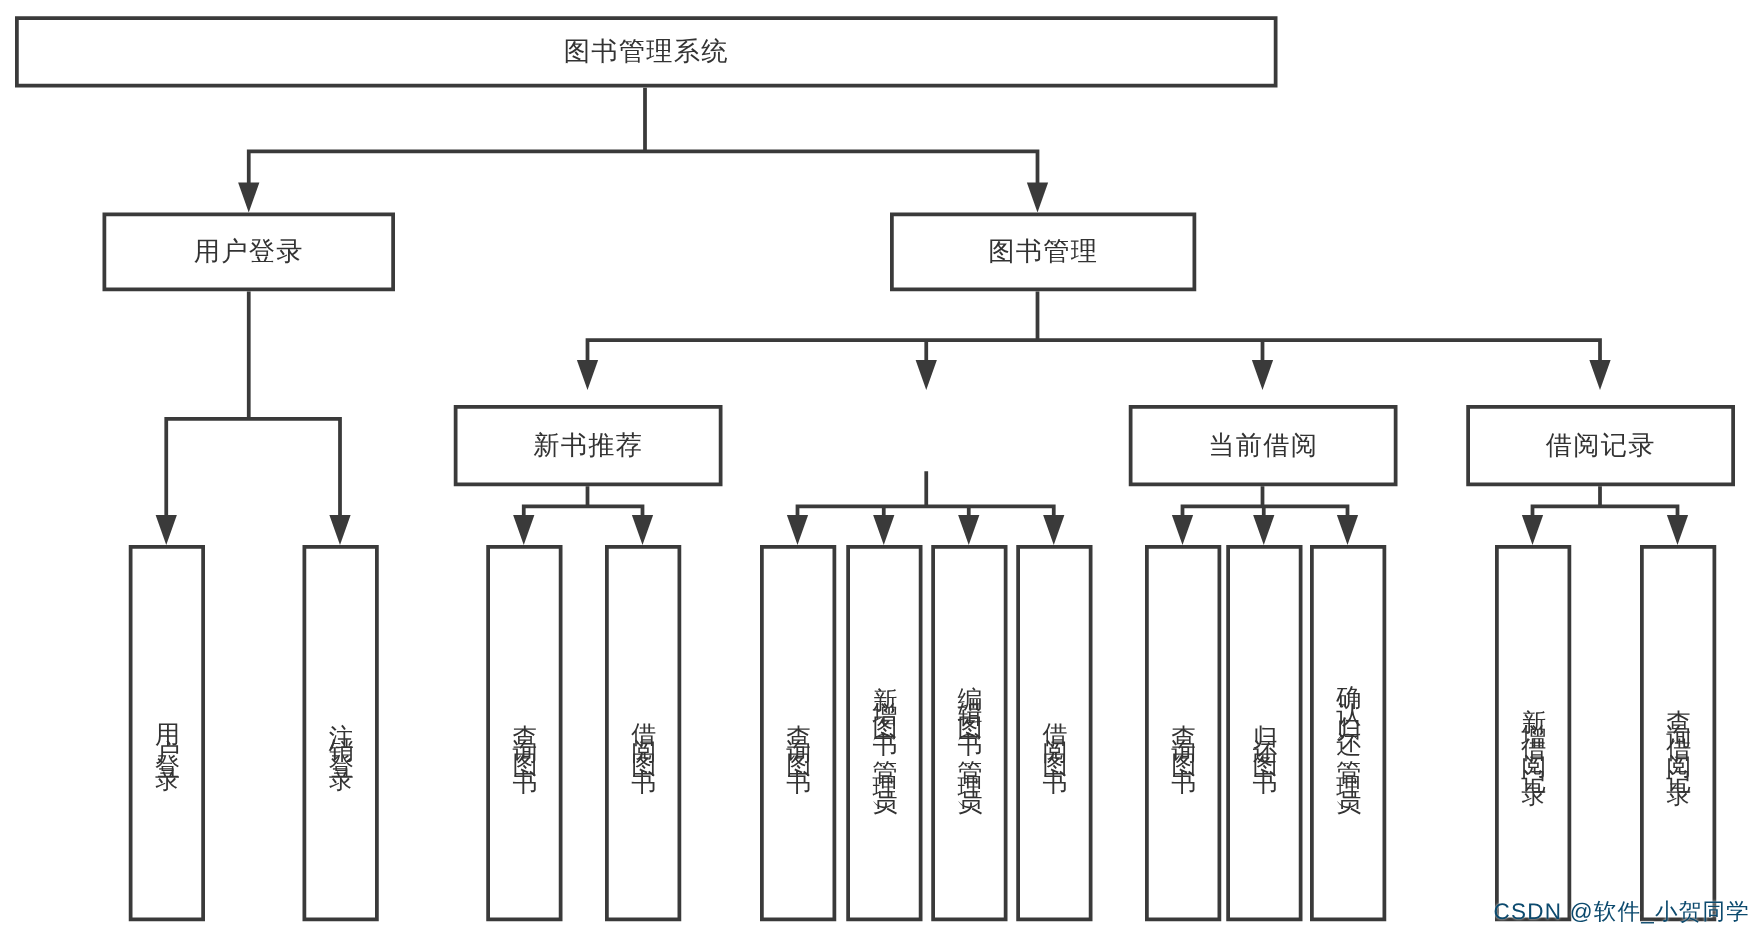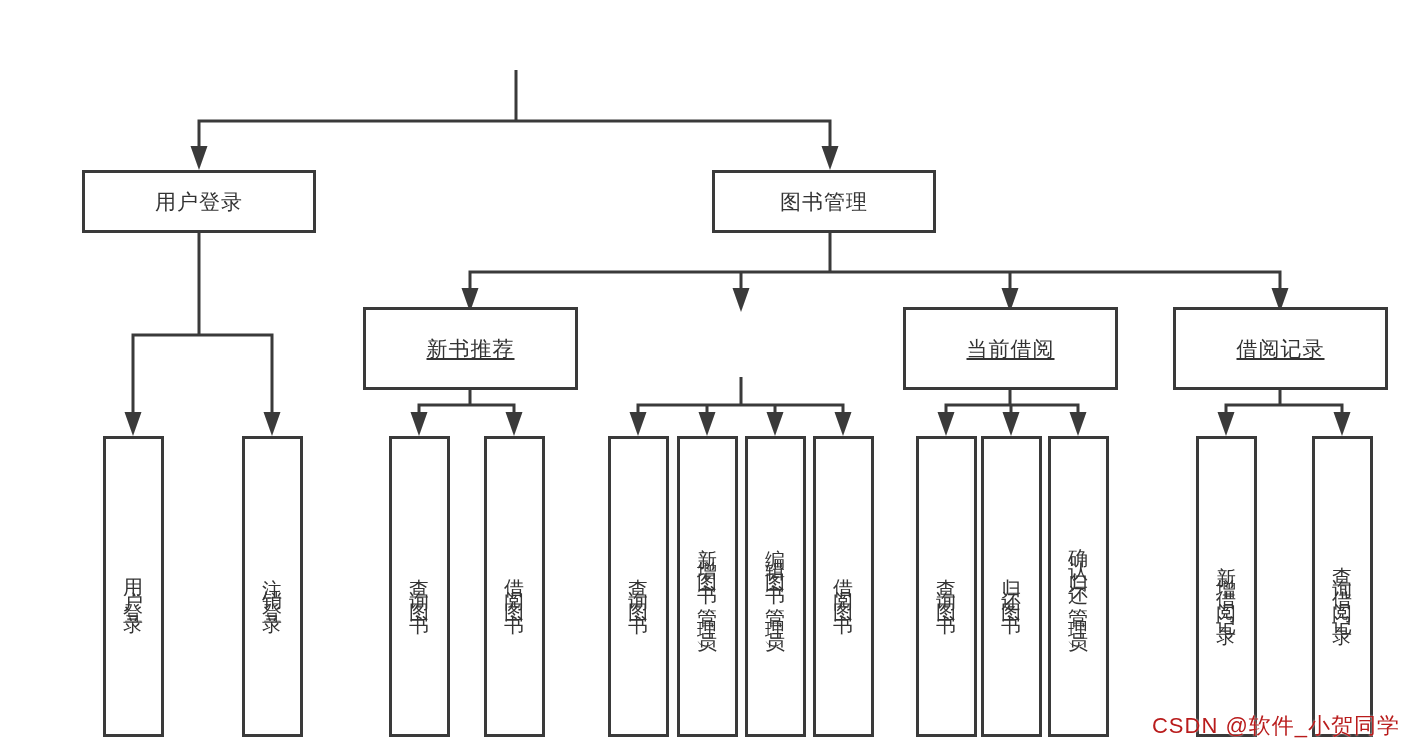--- a/index.html
+++ b/index.html
@@ -37,38 +37,38 @@
     justify-content: center;
     z-index: 2;
     font-size: 21px;
     letter-spacing: 1px;
     line-height: 1;
   }
   .root {
     left: 12px; top: 13px; width: 1010px; height: 57px;
   }
   .lvl2 { top: 170px; height: 63px; }
-  .lvl3 { top: 307px; height: 83px; text-decoration: underline; }
+  .lvl3 { top: 324px; height: 65px; }
   .leaf {
     top: 436px;
     width: 61px;
     height: 301px;
     writing-mode: vertical-lr;
     text-orientation: mixed;
     font-size: 20px;
     letter-spacing: 12px;
     line-height: 1;
   }
   .watermark {
     position: absolute;
     right: 5px;
     bottom: 6px;
     z-index: 5;
-    font-size: 22px;
-    color: #b91c1c;
+    font-size: 18px;
+    color: #0c4a6e;
     letter-spacing: 1px;
     text-shadow: 0 0 2px #ffffff;
   }
 </style>
 </head>
 <body>
 
 <div class="stage">
 
   <svg class="connectors" width="1405" height="747" viewBox="0 0 1405 747">
@@ -97,23 +97,24 @@
       <polygon points="775,436 766.5,412 783.5,412"></polygon>
       <polygon points="843,436 834.5,412 851.5,412"></polygon>
       <polygon points="946,436 937.5,412 954.5,412"></polygon>
       <polygon points="1011,436 1002.5,412 1019.5,412"></polygon>
       <polygon points="1078,436 1069.5,412 1086.5,412"></polygon>
       <polygon points="1226,436 1217.5,412 1234.5,412"></polygon>
       <polygon points="1342,436 1333.5,412 1350.5,412"></polygon>
     </g>
   </svg>
 
+  <div class="box root">图书管理系统</div>
 
   <div class="box lvl2" style="left:82px;width:234px;">用户登录</div>
-  <div class="box lvl2" style="left:712px;width:224px;">图书管理</div>
+  <div class="box lvl2" style="left:712px;width:245px;">图书管理</div>
 
   <div class="box lvl3" style="left:363px;width:215px;">新书推荐</div>
   <div class="box lvl3" style="left:1173px;width:215px;">借阅记录</div>
   <div class="box lvl3" style="left:903px;width:215px;">当前借阅</div>
 
   <div class="box leaf" style="left:103px;">用户登录</div>
   <div class="box leaf" style="left:242px;">注销登录</div>
 
   <div class="box leaf" style="left:389px;">查询图书</div>
   <div class="box leaf" style="left:484px;">借阅图书</div>

